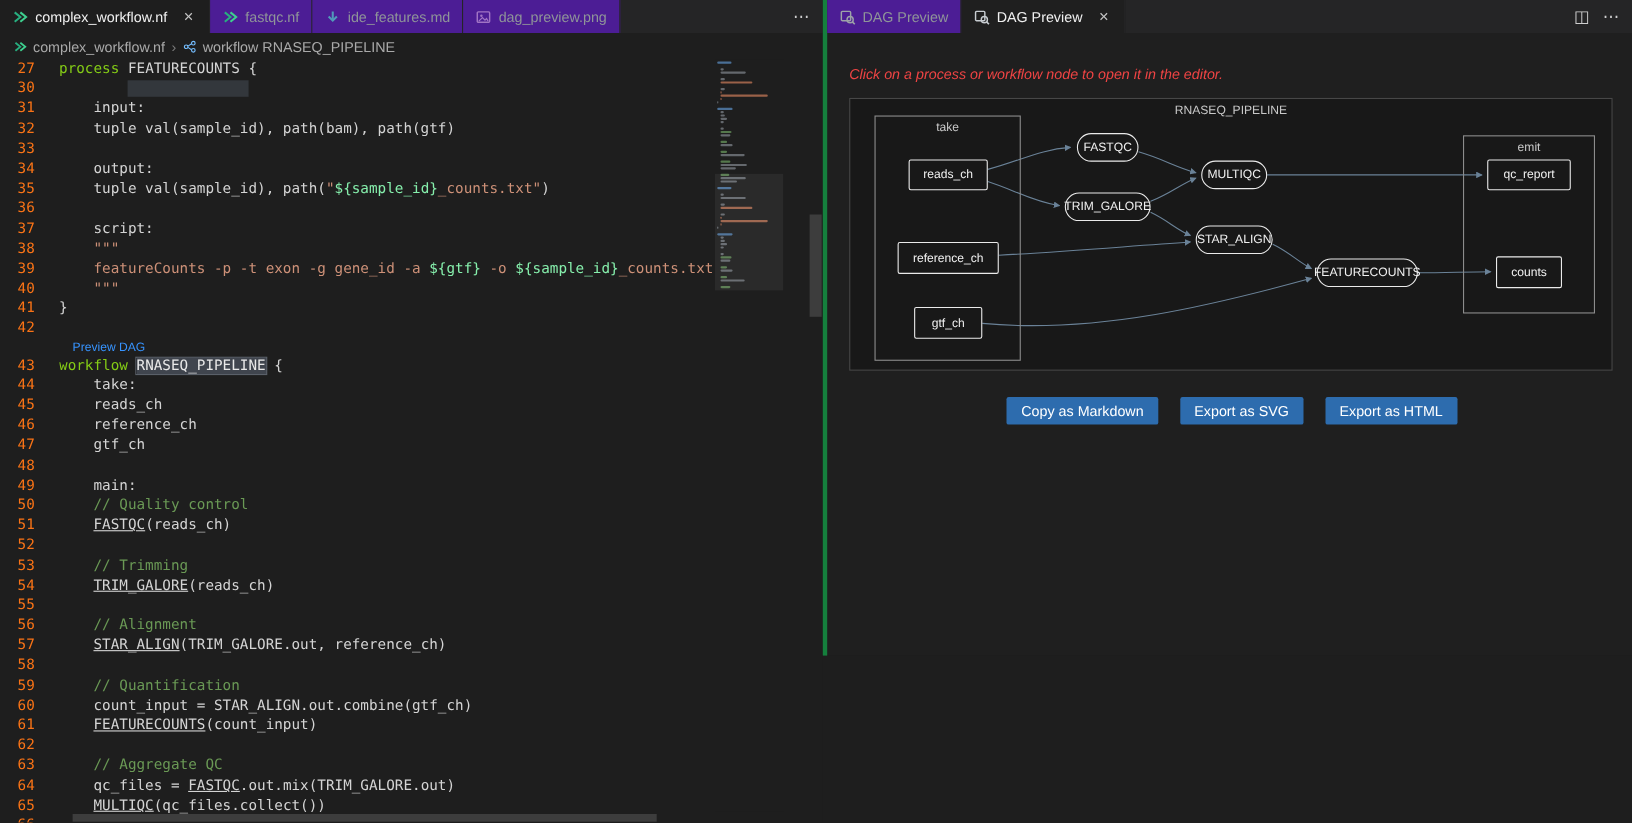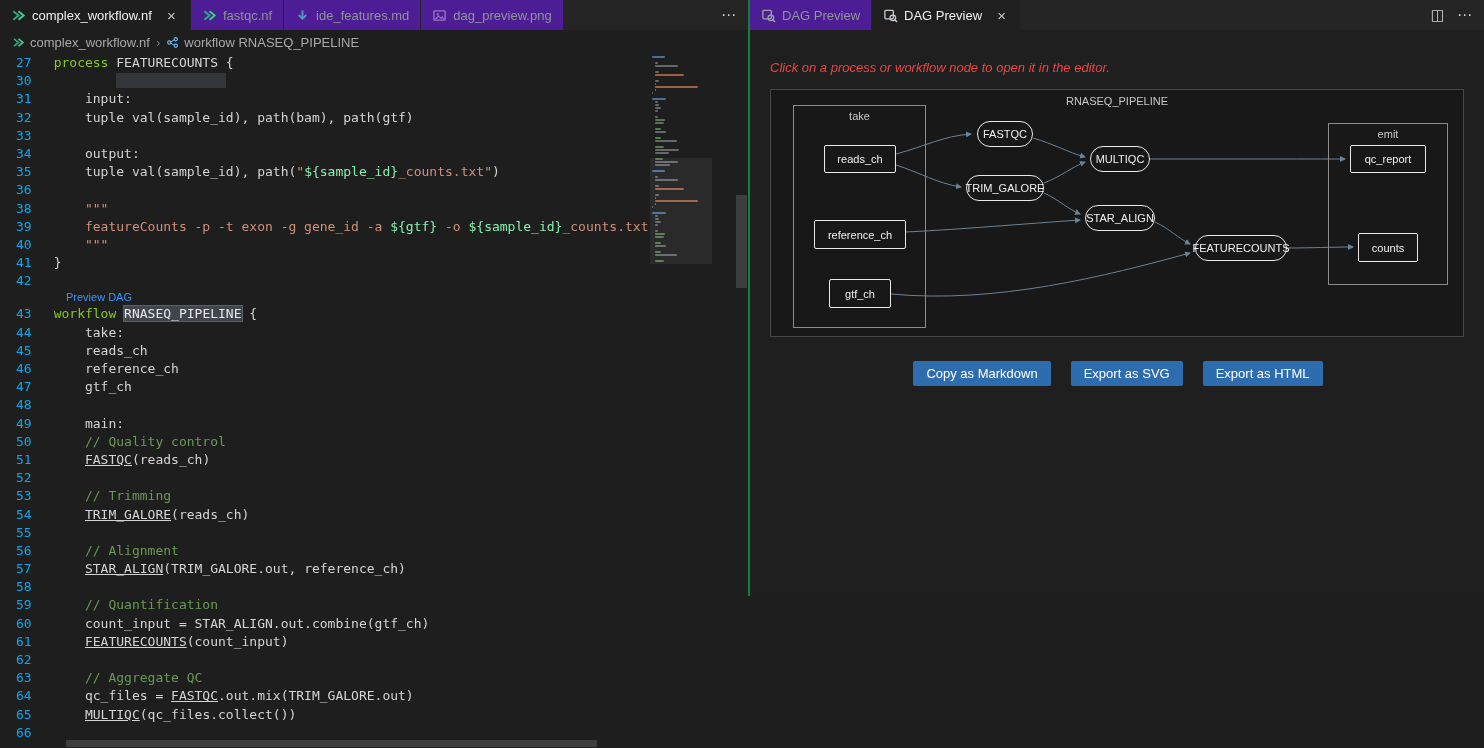--- a/index.html
+++ b/index.html
@@ -19,21 +19,21 @@
   .bar-actions { margin-left:auto; display:flex; align-items:center; gap:12px; padding:0 12px; color:#cfcfcf; font-size:15px; }
   .breadcrumb { height:24px; display:flex; align-items:center; gap:6px; padding:0 12px;
                 color:#a9a9a9; background:#1e1e1e; }
   .bc-item { display:flex; align-items:center; gap:5px; cursor:pointer; }
   .bc-sep { color:#7a7a7a; }
 
   .editor { position:absolute; top:54px; left:0; right:0; bottom:0; overflow:hidden; }
   #code { position:absolute; top:0; left:0; width:650px; height:100%; overflow:hidden; }
   .row { display:flex; height:18.2px; line-height:18.2px; white-space:pre;
          font-family:"DejaVu Sans Mono",monospace; font-size:13px; }
-  .ln { flex:0 0 44px; text-align:right; padding-right:22px; color:#0ea5e9;padding-left:16px; }
+  .ln { flex:0 0 44px; text-align:right; padding-right:22px; color:#f97316;padding-left:16px; }
   .lt { color:#d4d4d4; overflow:hidden; flex:1; }
   .lt span.k { color:#84cc16; }
   .lt span.s { color:#ce9178; }
   .lt span.c { color:#6a9955; }
   .lt span.i { color:#86efac; }
   .lt span.t { color:#d4d4d4; }
   .lt span.u { color:#d4d4d4; text-decoration:underline; }
   .lt span.hl { color:#e8e8e8; background:#40454e; box-shadow:0 0 0 1px #5a6069; }
   .lt span.g { background:#33373c; }
   .lens-row { height:15px; line-height:15px; padding-left:66px; font-size:11px;
@@ -42,21 +42,21 @@
   .minimap { position:absolute; top:0; left:650px; width:62px; bottom:10px; background:#1e1e1e; padding-top:2px; }
   .mm-bar { height:2px; margin-bottom:1px; border-radius:1px; }
   .mm-slider { position:absolute; left:0; right:0; top:104px; height:106px; background:rgba(255,255,255,0.055); }
   .vscroll { position:absolute; top:0; right:0; width:13px; bottom:0; }
   .vthumb { position:absolute; left:1px; right:1px; top:141px; height:93px; background:rgba(121,121,121,0.35); }
   .hscroll { position:absolute; left:0; right:14px; bottom:0; height:9px; }
   .hthumb { position:absolute; top:1px; height:7px; left:66px; width:531px; background:rgba(121,121,121,0.35); }
 
   
   .right-group { position:absolute; left:748px; top:0; width:736px; height:596px;
-                 background:#1f1f1f; border-left:2px solid #15803d; }
+                 background:#1f1f1f; border-left:4px solid #15803d; }
   .webview { padding:17px 20px 0 20px; }
   .wv-title { font-size:15px; font-weight:bold; color:#e9e9e9; }
   .wv-sub { margin-top:13px; color:#ef4444;font-style:italic; }
   .dag-box { margin-top:14px; position:relative; width:694px; height:248px;
              border:1px solid #474747; background:#181818; }
   .dag-label { position:absolute; top:5px; left:0; width:100%; text-align:center;
                color:#c8c8c8; font-size:11px; }
   .cluster { position:absolute; border:1px solid #8c8c8c; }
   .clabel { position:absolute; top:4px; left:0; width:100%; text-align:center;
             color:#c8c8c8; font-size:11px; }
@@ -146,20 +146,21 @@
     <div class="editor">
       <div id="code">
           <div class="row"><span class="ln">27</span><span class="lt"><span class="k">process</span><span class="t"> FEATURECOUNTS {</span></span></div>
           <div class="row"><span class="ln">30</span><span class="lt"><span class="t">        </span><span class="g">              </span></span></div>
           <div class="row"><span class="ln">31</span><span class="lt"><span class="t">    input:</span></span></div>
           <div class="row"><span class="ln">32</span><span class="lt"><span class="t">    tuple val(sample_id), path(bam), path(gtf)</span></span></div>
           <div class="row"><span class="ln">33</span><span class="lt"></span></div>
           <div class="row"><span class="ln">34</span><span class="lt"><span class="t">    output:</span></span></div>
           <div class="row"><span class="ln">35</span><span class="lt"><span class="t">    tuple val(sample_id), path(</span><span class="s">"</span><span class="i">${sample_id}</span><span class="s">_counts.txt"</span><span class="t">)</span></span></div>
           <div class="row"><span class="ln">36</span><span class="lt"></span></div>
+          <div class="row"><span class="ln">37</span><span class="lt"><span class="t">    script:</span></span></div>
           <div class="row"><span class="ln">38</span><span class="lt"><span class="s">    """</span></span></div>
           <div class="row"><span class="ln">39</span><span class="lt"><span class="s">    featureCounts -p -t exon -g gene_id -a </span><span class="i">${gtf}</span><span class="s"> -o </span><span class="i">${sample_id}</span><span class="s">_counts.txt </span><span class="i">${bam}</span></span></div>
           <div class="row"><span class="ln">40</span><span class="lt"><span class="s">    """</span></span></div>
           <div class="row"><span class="ln">41</span><span class="lt"><span class="t">}</span></span></div>
           <div class="row"><span class="ln">42</span><span class="lt"></span></div>
           <div class="lens-row">Preview DAG</div>
           <div class="row"><span class="ln">43</span><span class="lt"><span class="k">workflow</span><span class="t"> </span><span class="hl">RNASEQ_PIPELINE</span><span class="t"> {</span></span></div>
           <div class="row"><span class="ln">44</span><span class="lt"><span class="t">    take:</span></span></div>
           <div class="row"><span class="ln">45</span><span class="lt"><span class="t">    reads_ch</span></span></div>
           <div class="row"><span class="ln">46</span><span class="lt"><span class="t">    reference_ch</span></span></div>

